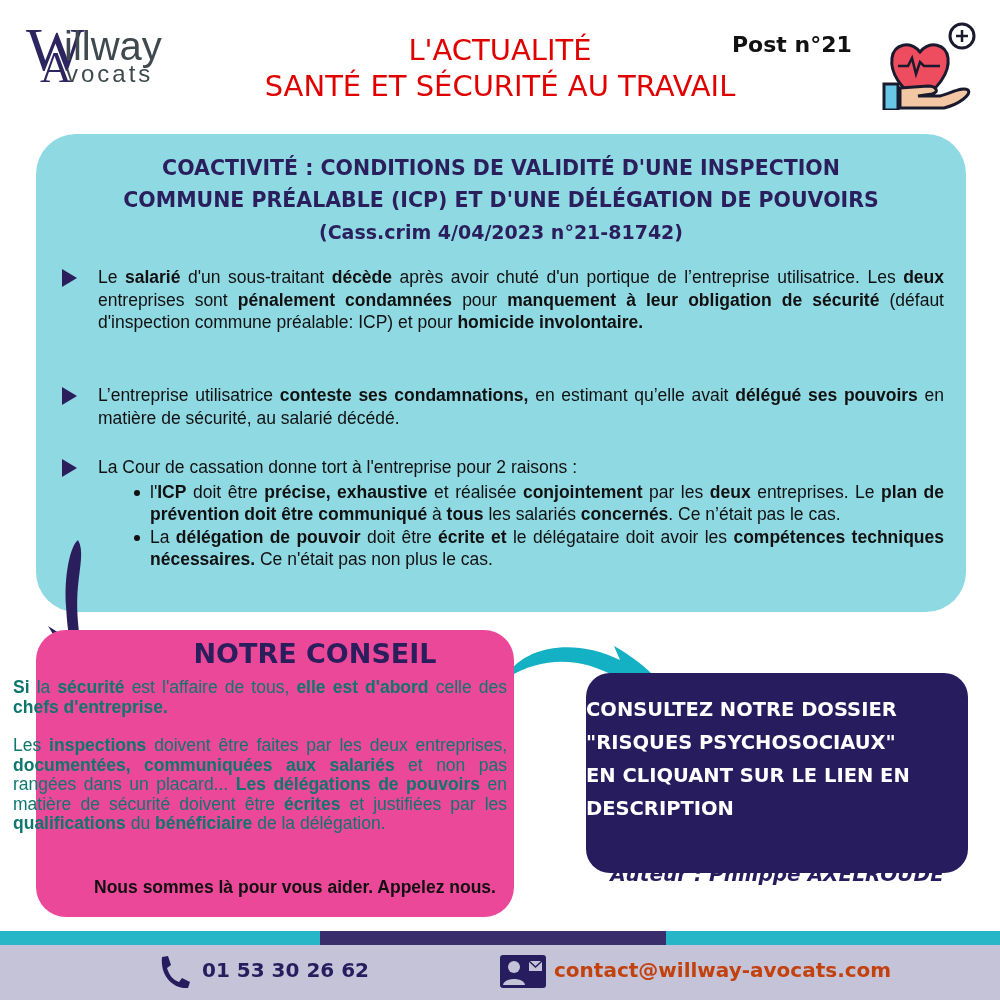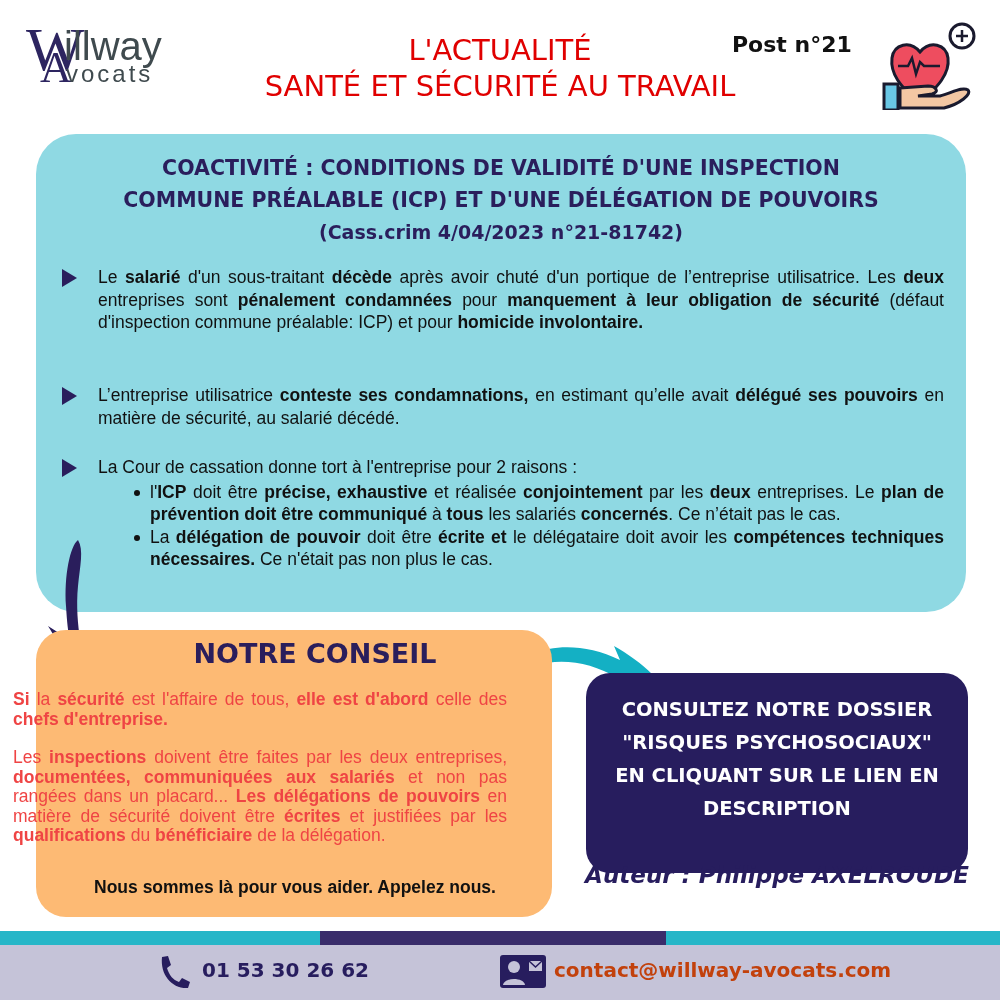--- a/index.html
+++ b/index.html
@@ -27,34 +27,34 @@
   .bullet .txt { display: block; margin-left: 34px; }
   .b1 { top: 266px; }
   .b2 { top: 384px; }
   .b3 { top: 456px; }
   .sub-list { margin-left: 68px; margin-top: 2px; }
   .sub-item { position: relative; padding-left: 18px; text-align: justify; }
   .sub-item::before { content: ""; position: absolute; left: 2px; top: 9px; width: 6px; height: 6px; background: #111; border-radius: 50%; }
   b { font-weight: 700; }
 
   
-  .conseil-card { position: absolute; left: 36px; top: 630px; width: 516px; height: 287px; background: #fdba74; border-radius: 30px; }
+  .conseil-card { position: absolute; left: 36px; top: 630px; width: 478px; height: 287px; background: #ec4899; border-radius: 30px; }
   .conseil-title { position: absolute; left: 0; top: 8px; width: 518px; text-align: center; font-family: "DejaVu Sans", sans-serif; font-weight: 900; font-size: 27px; color: #2a1e5c; padding-left: 40px; }
-  .conseil-p { position: absolute; left: 13px; width: 494px; font-size: 17.5px; line-height: 19.5px; text-align: justify; color: #ef4444; margin-top: 12px; }
+  .conseil-p { position: absolute; left: 13px; width: 494px; font-size: 17.5px; line-height: 19.5px; text-align: justify; color: #0f766e; }
   .cp1 { top: 678px; }
   .cp2 { top: 736px; }
   .cp3 { position: absolute; left: 0; top: 877px; width: 590px; text-align: center; font-weight: 700; font-size: 17.5px; color: #111; }
 
   
   .arrow-down { position: absolute; left: 40px; top: 536px; width: 70px; height: 130px; }
   .arrow-curve { position: absolute; left: 500px; top: 630px; width: 160px; height: 70px; }
 
   
-  .cta { position: absolute; left: 586px; top: 673px; width: 382px; height: 200px; background: #271d5e; border-radius: 24px; color: #ffffff; text-align: center; font-family: "DejaVu Sans", sans-serif; font-weight: 700; font-size: 19.5px; line-height: 33px; padding-top: 20px; }
-  .author { position: absolute; left: 572px; top: 862px; width: 410px; text-align: center; font-family: "DejaVu Sans", sans-serif; font-weight: 700; font-style: italic; font-size: 23px; color: #271d5e; }
+  .cta { position: absolute; left: 586px; top: 673px; width: 382px; height: 200px; background: #271d5e; border-radius: 24px; color: #ffffff; text-align: left; font-family: "DejaVu Sans", sans-serif; font-weight: 700; font-size: 19.5px; line-height: 33px; padding-top: 20px; }
+  .author { position: absolute; left: 572px; top: 862px; width: 410px; text-align: center; font-family: "DejaVu Sans", sans-serif; font-weight: 700; font-style: italic; font-size: 20px; color: #271d5e; }
 
   
   .stripe { position: absolute; top: 931px; height: 14px; }
   .stripe-left { left: 0; width: 320px; background: #26b6c8; }
   .stripe-mid { left: 320px; width: 346px; background: #3a2d6b; }
   .stripe-right { left: 666px; width: 334px; background: #26b6c8; }
   .footer { position: absolute; left: 0; top: 945px; width: 1000px; height: 55px; background: #c5c3d8; }
   .phone-icon { position: absolute; left: 158px; top: 955px; width: 32px; height: 34px; }
   .phone-text { position: absolute; left: 202px; top: 958px; font-family: "DejaVu Sans", sans-serif; font-weight: 700; font-size: 20px; color: #271d5e; letter-spacing: 0px; }
   .contact-icon { position: absolute; left: 500px; top: 955px; width: 46px; height: 33px; }

